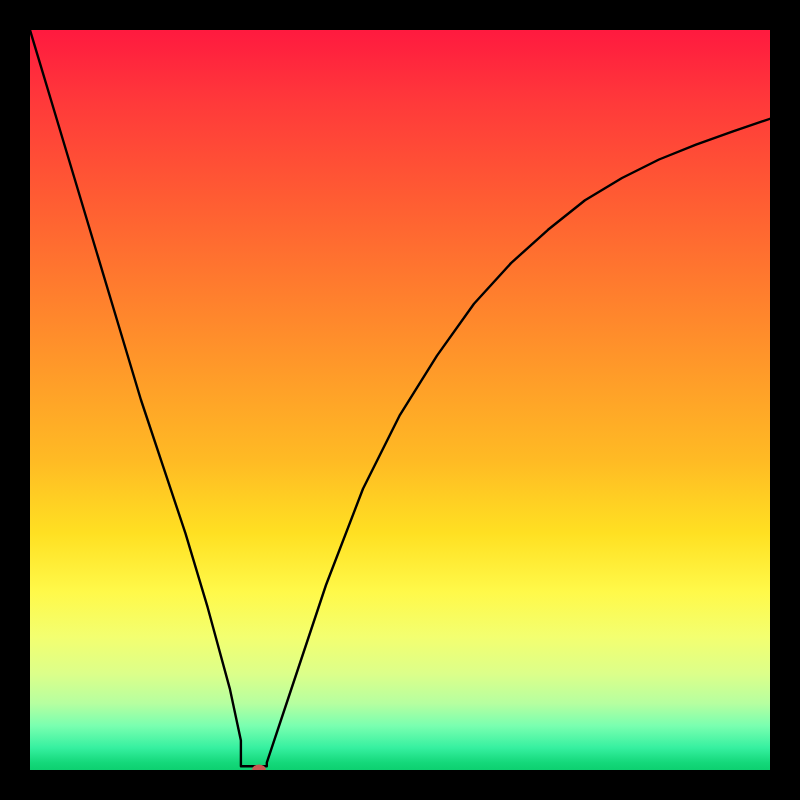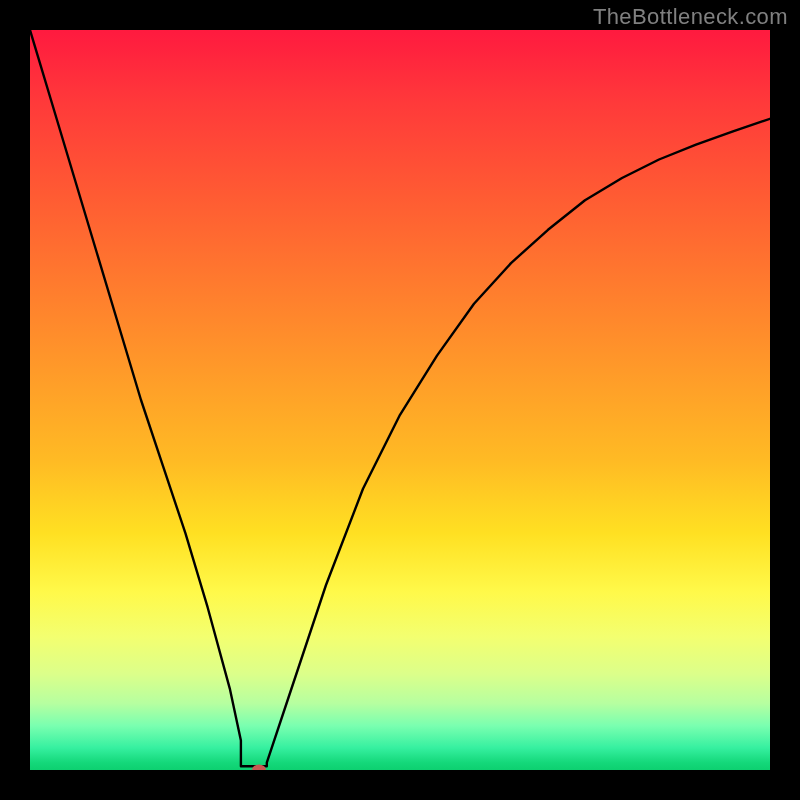--- a/index.html
+++ b/index.html
@@ -71,21 +71,20 @@
     background: #c75a52;
     transform: translate(-50%, -50%);
     z-index: 3;
   }
 </style>
 </head>
 <body>
 
 <div class="wrap">
 
-  <div class="watermark">TheBottleneck.com</div>
 
   <div class="plot">
     <div class="gradient"></div>
 
     <svg class="curve" viewBox="0 0 740 740" preserveAspectRatio="none">
       <path id="curve-path" fill="none" stroke="#000" stroke-width="2.4" stroke-linecap="round" stroke-linejoin="round" d="M0.00 0.00 L22.20 74.00 L44.40 148.00 L66.60 222.00 L88.80 296.00 L111.00 370.00 L133.20 436.60 L155.40 503.20 L177.60 577.20 L199.80 658.60 L210.90 710.40 L 210.90 736.30 L 236.80 736.30 L 236.80 732.60 L 259.00 666.00 L 296.00 555.00 L 333.00 458.80 L 370.00 384.80 L 407.00 325.60 L 444.00 273.80 L 481.00 233.10 L 518.00 199.80 L 555.00 170.20 L 592.00 148.00 L 629.00 129.50 L 666.00 114.70 L 703.00 101.38 L 740.00 88.80"></path>
     </svg>
 
     <div class="marker" id="min-marker" style="left: 229.4px; top: 740px;"></div>
   </div>

